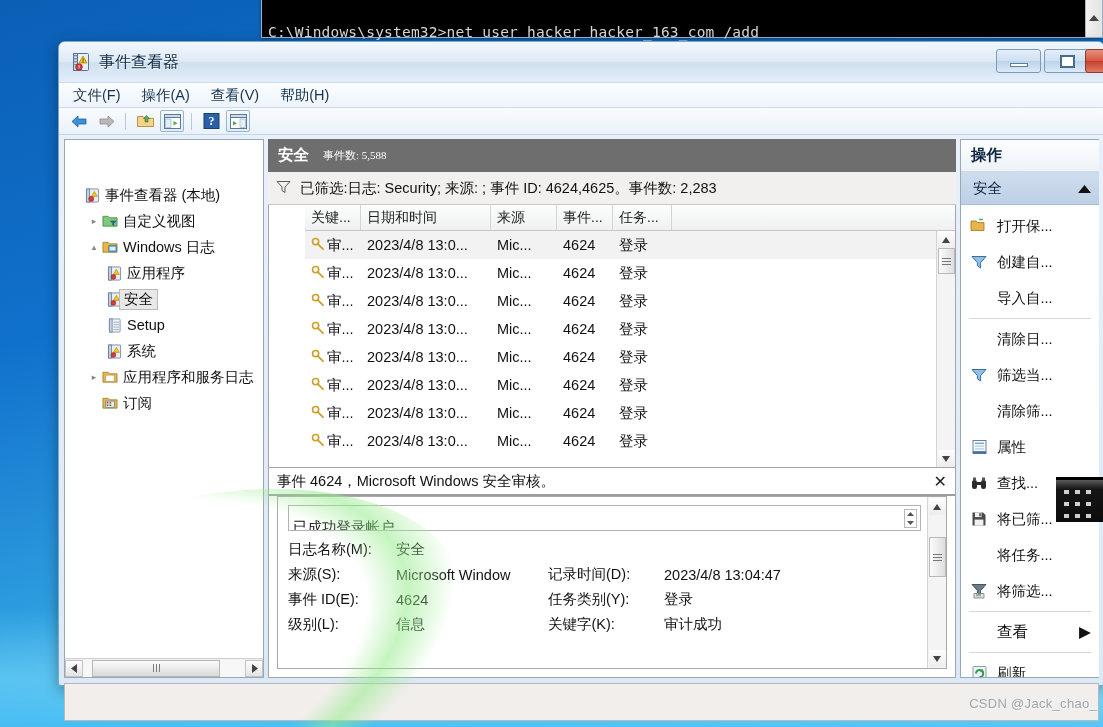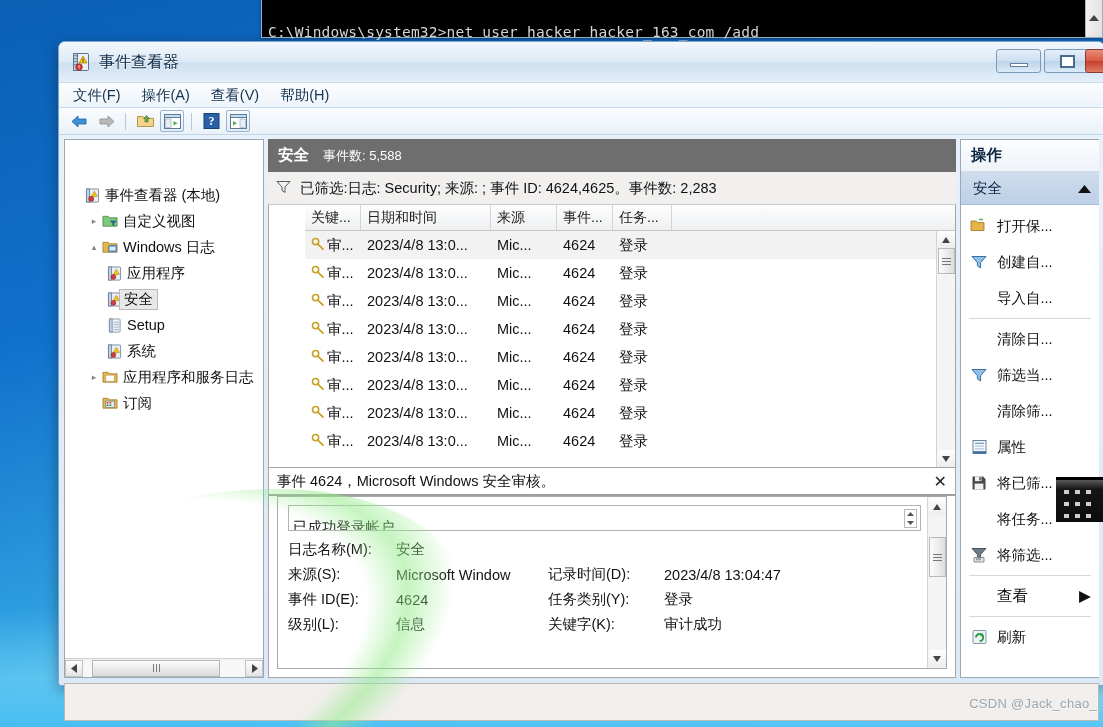--- a/index.html
+++ b/index.html
@@ -156,21 +156,21 @@
   .grip { width:1px;height:8px;background:#7d7d7d; margin:0 1px; display:inline-block;}
 
   
   #center-pane { flex: 1; display:flex; flex-direction:column; min-width:0; }
 
   #log-header {
     height: 33px; background: #6e6e6e; color: #fff;
     display:flex; align-items:center; padding-left: 10px; gap: 14px;
   }
   #log-header .ttl { font-size: 15.5px; font-weight: bold; }
-  #log-header .cnt { font-size: 13px; }
+  #log-header .cnt { font-size: 11px; font-family: Liberation Serif, serif; }
 
   #filter-bar {
     height: 33px; background: #f1f0ef; border-bottom: 1px solid #c8c8c8;
     display:flex; align-items:center; padding-left: 8px; gap: 9px;
     font-size: 14.5px; color: #111;
   }
 
   #list-wrap { flex: 1; display:flex; flex-direction:column; background:#fff; border:1px solid #a5a5a5; border-top:none; min-height:0;padding-left:36px;}
   #list-head { height: 26px; background: linear-gradient(180deg,#fdfdfd,#eef0f2); border-bottom:1px solid #c7c7c7; display:flex; position:relative;}
   .col { border-right: 1px solid #d4d4d4; font-size: 14px; color:#222; display:flex; align-items:center; padding-left:6px; overflow:hidden; white-space:nowrap;}
@@ -798,20 +798,32 @@
                 <rect x="2" y="1.5" width="13" height="13" fill="#f4f8fc" stroke="#6d8299" stroke-width="1"></rect>
                 <rect x="4" y="3.6" width="9" height="1.4" fill="#7fa8cc"></rect>
                 <rect x="4" y="6.4" width="9" height="1.4" fill="#bdd0e0"></rect>
                 <rect x="4" y="9.2" width="9" height="1.4" fill="#bdd0e0"></rect>
                 <rect x="2" y="12.2" width="13" height="2.3" fill="#3a6f9e"></rect>
               </svg>
             </span>
             <span class="albl">属性</span>
           </div>
 
+          <div class="act">
+            <span class="aico">
+              <svg width="18" height="15" viewBox="0 0 18 15">
+                <rect x="2" y="4" width="5" height="9" rx="2.2" fill="#2b2b2b"></rect>
+                <rect x="11" y="4" width="5" height="9" rx="2.2" fill="#2b2b2b"></rect>
+                <rect x="7" y="6" width="4" height="3" fill="#2b2b2b"></rect>
+                <rect x="3" y="1.5" width="3" height="3" fill="#555"></rect>
+                <rect x="12" y="1.5" width="3" height="3" fill="#555"></rect>
+              </svg>
+            </span>
+            <span class="albl">查找...</span>
+          </div>
 
           <div class="act">
             <span class="aico">
               <svg width="16" height="16" viewBox="0 0 16 16">
                 <path d="M1.5 1.5 H12 L14.5 4 V14.5 H1.5 Z" fill="#4a4a4a"></path>
                 <rect x="4" y="1.5" width="6.5" height="4.6" fill="#f2f2f2"></rect>
                 <rect x="8.3" y="2.2" width="1.5" height="3.2" fill="#4a4a4a"></rect>
                 <rect x="3.6" y="8.6" width="8.8" height="5.9" fill="#f2f2f2"></rect>
               </svg>
             </span>

